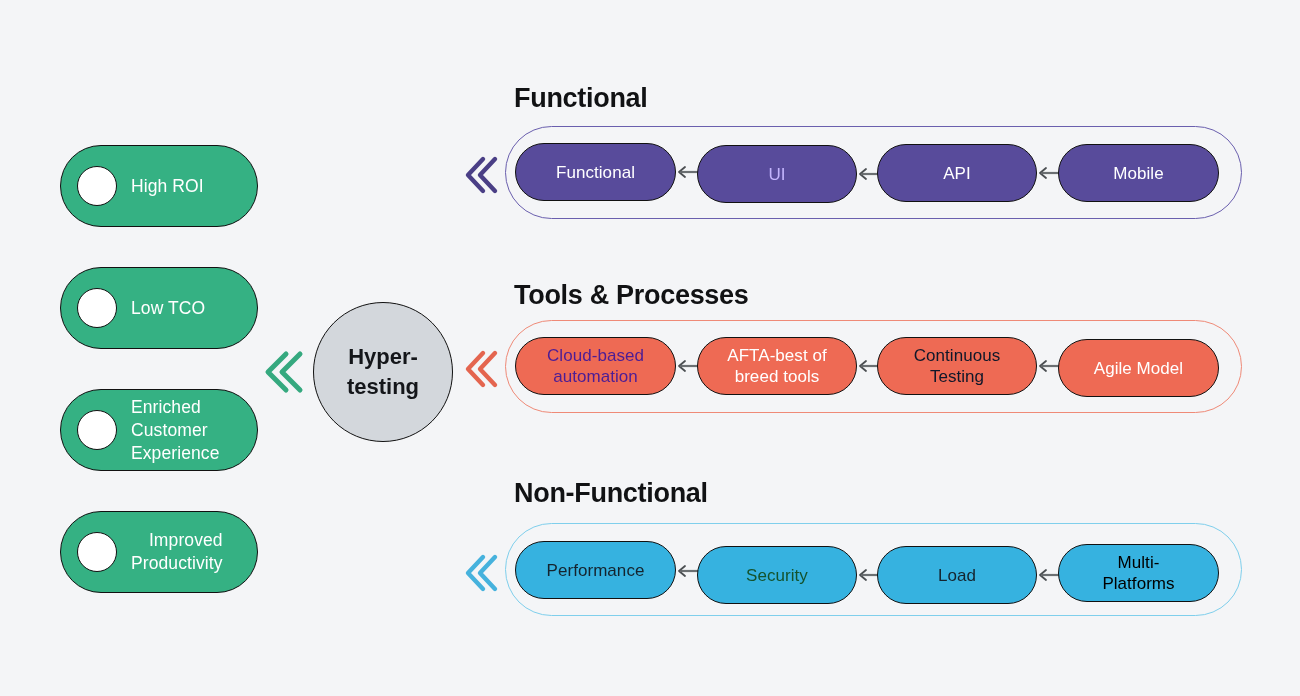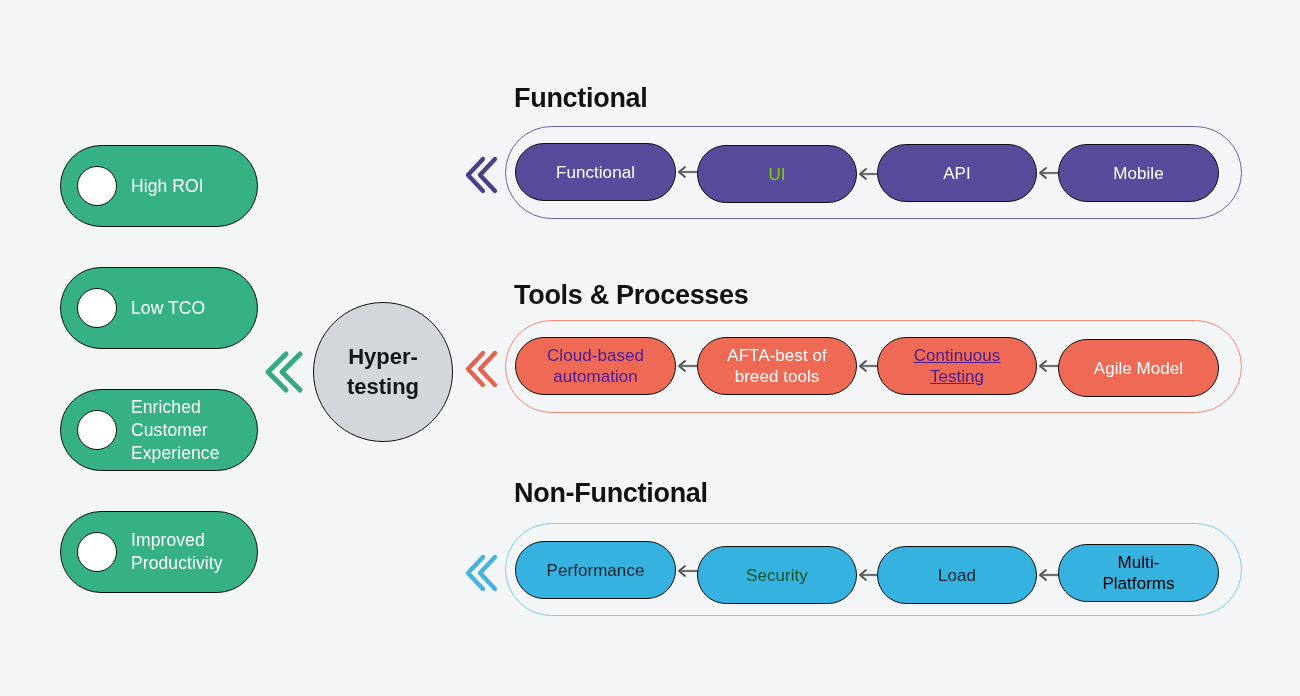--- a/index.html
+++ b/index.html
@@ -120,21 +120,21 @@
     <div class="benefit-label">Low TCO</div>
   </div>
 
   <div class="abs benefit-pill" style="left: 60px; top: 389px; width: 198px; height: 82px; background: rgb(53, 177, 131); border-color: rgb(17, 17, 17);">
     <div class="benefit-bullet"></div>
     <div class="benefit-label">Enriched
 Customer
 Experience</div>
   </div>
 
-  <div class="abs benefit-pill" style="left: 60px; top: 511px; width: 198px; height: 82px; background: rgb(53, 177, 131); border-color: rgb(17, 17, 17);">
+  <div class="abs benefit-pill" style="left: 60px; top: 511px; width: 198px; height: 82px; background: rgb(53, 177, 131); border-color: rgb(17, 17, 17); text-align: right;">
     <div class="benefit-bullet"></div>
     <div class="benefit-label">Improved
 Productivity</div>
   </div>
 
   <svg class="abs chevron" style="left:260px; top:342px;" width="44" height="60" viewBox="0 0 44 60">
     <polyline points="26,12 8,30 26,48" fill="none" stroke="#35a97f" stroke-width="5" stroke-linecap="round" stroke-linejoin="round"></polyline>
     <polyline points="40,12 22,30 40,48" fill="none" stroke="#35a97f" stroke-width="5" stroke-linecap="round" stroke-linejoin="round"></polyline>
   </svg>
 
@@ -154,21 +154,21 @@
 
   <div class="abs cat-pill" style="left:515px; top:143px; width:161px; height:58px; background:#584b9b;">
     <span class="cat-label" style="color:#ffffff;">Functional</span>
   </div>
   <svg class="abs connector" style="left:674px; top:164px;" width="30" height="16" viewBox="0 0 30 16">
     <line x1="29" y1="8" x2="7" y2="8" stroke="#6b6f72" stroke-width="2.2"></line>
     <polyline points="11,3 5,8 11,13" fill="none" stroke="#4b4f52" stroke-width="1.8" stroke-linecap="round" stroke-linejoin="round"></polyline>
   </svg>
 
   <div class="abs cat-pill" style="left:697px; top:145px; width:160px; height:58px; background:#584b9b;">
-    <span class="cat-label" style="color:#84cc16;text-align:center;">UI</span>
+    <span class="cat-label" style="color:#c4b5fd;text-align:center;">UI</span>
   </div>
   <svg class="abs connector" style="left:855px; top:166px;" width="30" height="16" viewBox="0 0 30 16">
     <line x1="29" y1="8" x2="7" y2="8" stroke="#6b6f72" stroke-width="2.2"></line>
     <polyline points="11,3 5,8 11,13" fill="none" stroke="#4b4f52" stroke-width="1.8" stroke-linecap="round" stroke-linejoin="round"></polyline>
   </svg>
 
   <div class="abs cat-pill" style="left:877px; top:144px; width:160px; height:58px; background:#584b9b;">
     <span class="cat-label" style="color:#ffffff;">API</span>
   </div>
   <svg class="abs connector" style="left:1035px; top:165px;" width="30" height="16" viewBox="0 0 30 16">
@@ -201,21 +201,21 @@
   <div class="abs cat-pill" style="left:697px; top:337px; width:160px; height:58px; background:#ee6a54;">
     <span class="cat-label" style="color:#ffffff;">AFTA-best of
 breed tools</span>
   </div>
   <svg class="abs connector" style="left:855px; top:358px;" width="30" height="16" viewBox="0 0 30 16">
     <line x1="29" y1="8" x2="7" y2="8" stroke="#6b6f72" stroke-width="2.2"></line>
     <polyline points="11,3 5,8 11,13" fill="none" stroke="#4b4f52" stroke-width="1.8" stroke-linecap="round" stroke-linejoin="round"></polyline>
   </svg>
 
   <div class="abs cat-pill" style="left:877px; top:337px; width:160px; height:58px; background:#ee6a54;">
-    <span class="cat-label" style="color:#4c1d95;text-decoration:underline;">Continuous
+    <span class="cat-label" style="color:#0f172a;">Continuous
 Testing</span>
   </div>
   <svg class="abs connector" style="left:1035px; top:358px;" width="30" height="16" viewBox="0 0 30 16">
     <line x1="29" y1="8" x2="7" y2="8" stroke="#6b6f72" stroke-width="2.2"></line>
     <polyline points="11,3 5,8 11,13" fill="none" stroke="#4b4f52" stroke-width="1.8" stroke-linecap="round" stroke-linejoin="round"></polyline>
   </svg>
 
   <div class="abs cat-pill" style="left:1058px; top:339px; width:161px; height:58px; background:#ee6a54;">
     <span class="cat-label" style="color:#ffffff;">Agile Model</span>
   </div>

